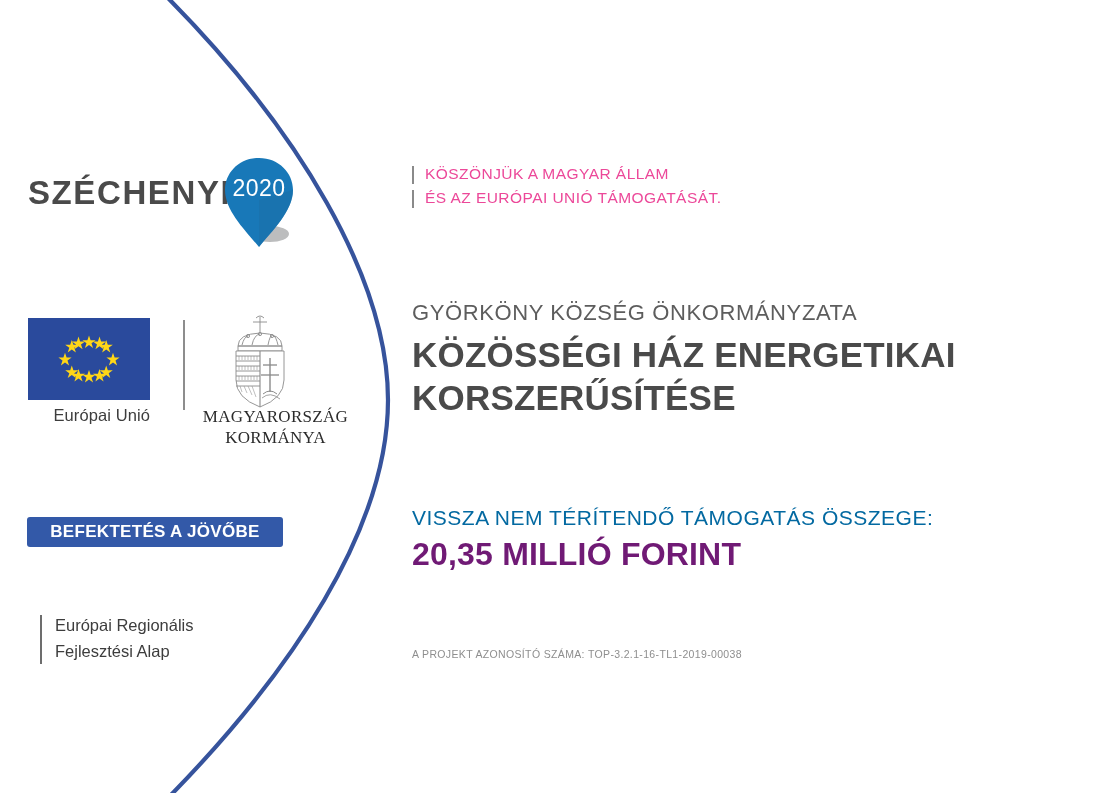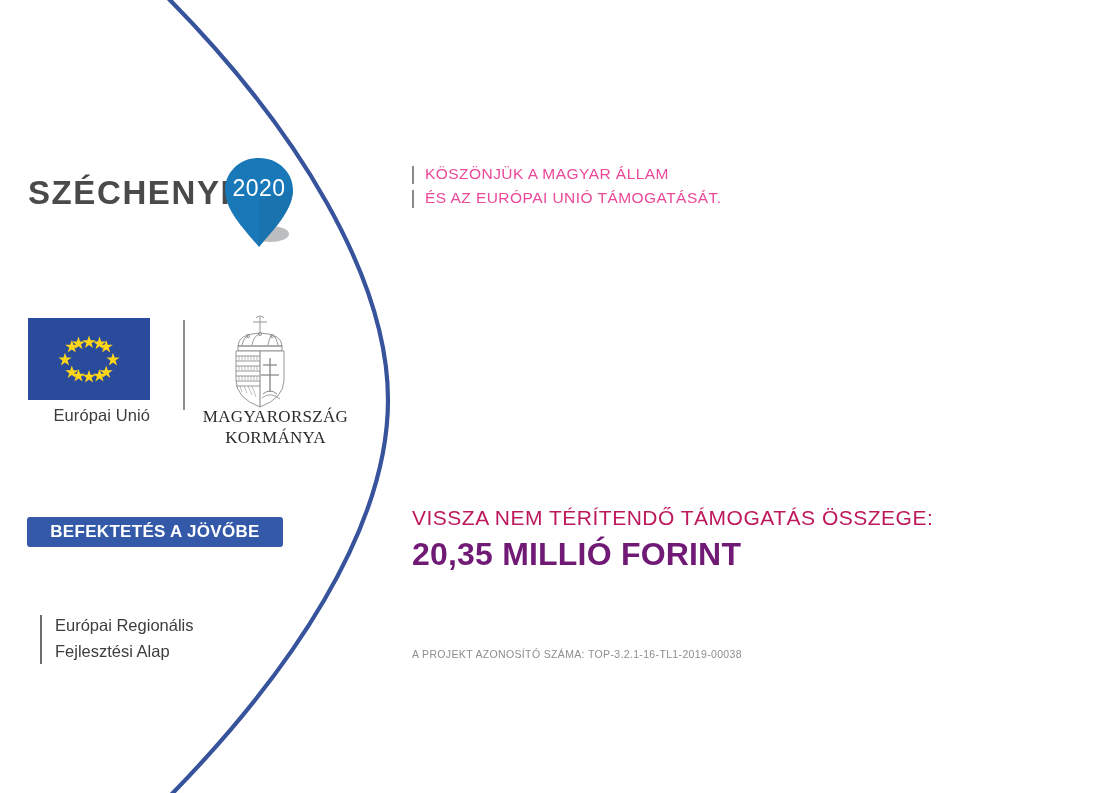--- a/index.html
+++ b/index.html
@@ -69,21 +69,21 @@
     margin-bottom:7px;
   }
   .project-title{
     font-size:35px;font-weight:bold;color:#4a4a4a;
     line-height:1.23;letter-spacing:.2px;
   }
   .project-title span{display:block;white-space:nowrap;}
 
   .grant{position:absolute;left:412px;top:506px;width:660px;}
   .grant-label{
-    font-size:21px;color:#be185d;letter-spacing:.5px;white-space:nowrap;margin-bottom:6px;
+    font-size:21px;color:#0369a1;letter-spacing:.5px;white-space:nowrap;margin-bottom:6px;
   }
   .grant-amount{
     font-size:32px;font-weight:bold;color:#701a75;letter-spacing:.2px;white-space:nowrap;
   }
 
   .project-id{
     position:absolute;left:412px;top:648px;
     font-size:10.5px;color:#8e8e8e;letter-spacing:.35px;white-space:nowrap;
   }
 </style>
@@ -216,20 +216,27 @@
     <div class="thanks-row">
       <div class="thanks-tick"></div>
       <div class="thanks-txt">KÖSZÖNJÜK A MAGYAR ÁLLAM</div>
     </div>
     <div class="thanks-row">
       <div class="thanks-tick"></div>
       <div class="thanks-txt">ÉS AZ EURÓPAI UNIÓ TÁMOGATÁSÁT.</div>
     </div>
   </div>
 
+  <div class="project">
+    <div class="project-owner">GYÖRKÖNY KÖZSÉG ÖNKORMÁNYZATA</div>
+    <div class="project-title">
+      <span>KÖZÖSSÉGI HÁZ ENERGETIKAI</span>
+      <span>KORSZERŰSÍTÉSE</span>
+    </div>
+  </div>
 
   <div class="grant">
     <div class="grant-label">VISSZA NEM TÉRÍTENDŐ TÁMOGATÁS ÖSSZEGE:</div>
     <div class="grant-amount">20,35 MILLIÓ FORINT</div>
   </div>
 
   <div class="project-id">A PROJEKT AZONOSÍTÓ SZÁMA: TOP-3.2.1-16-TL1-2019-00038</div>
 
 </div>
 

